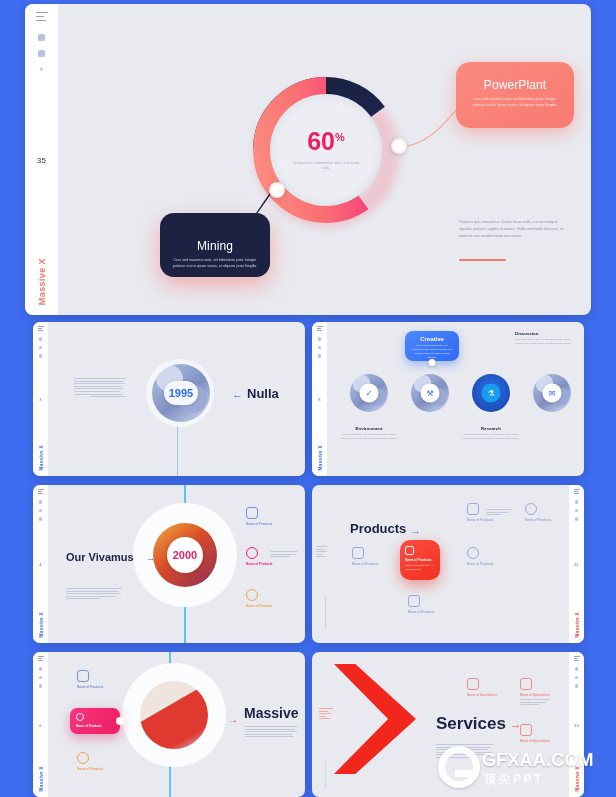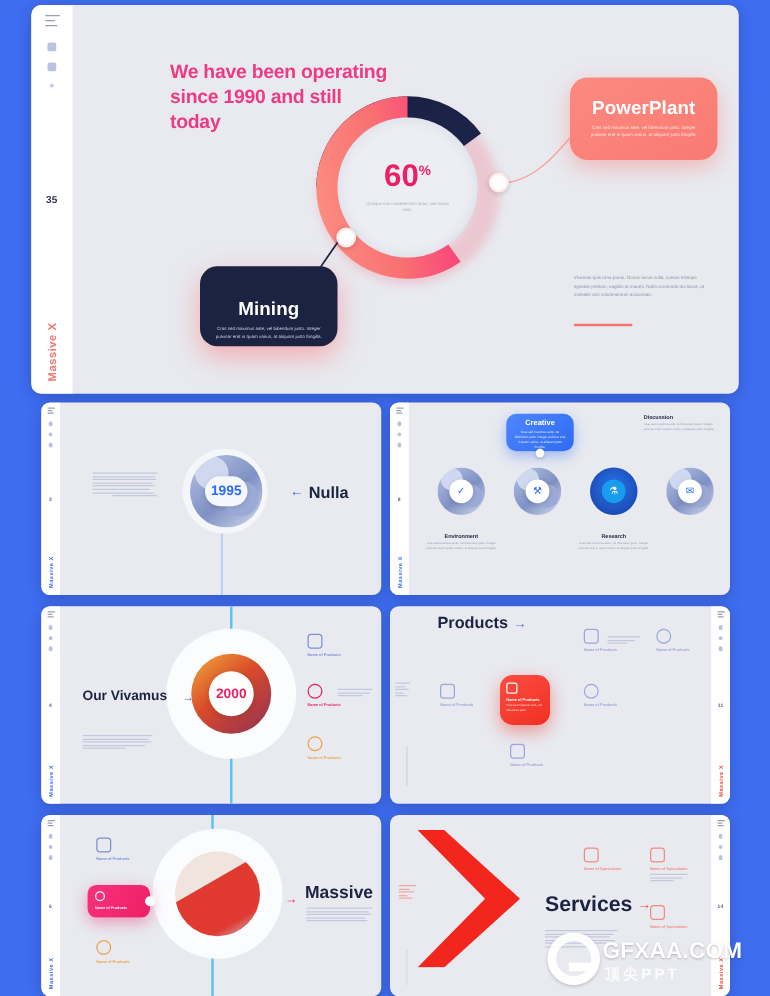--- a/index.html
+++ b/index.html
@@ -55,21 +55,21 @@
     width:7px; height:7px; border-radius:1.5px;
     background:#b9c2de; display:block;
     font-size:5px; color:#fff; line-height:7px; text-align:center;
   }
   .mini .rail-icons span { width:3.5px; height:3.5px; font-size:0; }
   .rail-icons span.tw { background:transparent; color:#b9c2de; font-size:6px; }
   .mini .rail-icons span.tw { background:#b9c2de; }
 
   .rail-num {
     position:absolute; top:50%; transform:translateY(-50%);
-    font-size:8px; font-weight:700; color:#2c3350; letter-spacing:.2px;
+    font-size:8px; font-weight:400; color:#2c3350; letter-spacing:.2px;
   }
   .mini .rail-num { font-size:4px; color:#5f6a8c; }
 
   .rail-brand {
     position:absolute; bottom:10px; left:50%;
     transform:translateX(-50%) rotate(180deg);
     writing-mode:vertical-rl;
     font-size:9px; font-weight:700; letter-spacing:.4px;
     color:#f4756e; white-space:nowrap;
   }
@@ -105,21 +105,21 @@
     position:absolute; width:16px; height:16px; border-radius:50%;
     background:#fff; border:2.5px solid #fdece9;
     box-shadow:0 1px 4px rgba(0,0,0,.18);
   }
   .node.n-top { left:333px; top:134px; }
   .node.n-bot { left:211px; top:178px; }
 
   .card {
     position:absolute; border-radius:14px; padding:10px 12px; text-align:center;
   }
-  .card h4 { font-size:15px; font-weight:700; margin-bottom:4px; letter-spacing:.1px; }
+  .card h4 { font-size:12px; font-weight:400; margin-bottom:4px; letter-spacing:.1px; }
   .card p { font-size:3.6px; line-height:1.75; }
   .card.power {
     left:398px; top:58px; width:118px; height:66px;
     background:linear-gradient(150deg,#fb8a80,#f97a72);
     box-shadow:0 6px 18px rgba(249,122,114,.45);
   }
   .card.power h4, .card.power p { color:#fff; }
   .card.power h4 { margin-top:6px; }
   .card.power p { color:#ffe3df; }
   .card.mining {
@@ -264,21 +264,20 @@
       <div class="rail-icons">
         <span></span>
         <span></span>
         <span class="tw">★</span>
       </div>
       <div class="rail-num">35</div>
       <div class="rail-brand">Massive X</div>
     </div>
 
     <div class="canvas">
-      <div class="hero-title">We have been operating since 1990 and still today</div>
 
       <div class="donut-wrap">
         <svg class="donut" viewBox="0 0 170 170">
           <defs>
             <linearGradient id="gNavy" x1="1" y1="0" x2="0" y2="1">
               <stop offset="0%" stop-color="#182040"></stop>
                 <stop offset="55%" stop-color="#1b2348"></stop>
                 <stop offset="100%" stop-color="#262f5c"></stop>
             </linearGradient>
             <linearGradient id="gPink" x1="0" y1="0" x2="0.2" y2="1">
@@ -480,21 +479,21 @@
         </div>
       <div class="rail-icons">
         <span></span>
         <span></span>
         <span class="tw"></span>
       </div>
       <div class="rail-num">11</div>
       <div class="rail-brand">Massive X</div>
     </div>
     <div class="canvas rightrail">
-      <div style="position:absolute;left:38px;top:5px;display:flex;align-items:flex-end;gap:4px">
+      <div style="position:absolute;left:38px;top:36px;display:flex;align-items:flex-end;gap:4px">
         <h3 style="font-size:13px">Products</h3>
         <span style="color:#5a6ff0;font-size:11px;font-weight:700">→</span>
       </div>
 
       <div class="icon-item" style="left:155px;top:18px;color:#9aa6de">
         <div class="glyph"></div>
         <div class="nm">Name of Products</div>
       </div>
       <div class="lorem-lines" style="position:absolute;left:174px;top:24px;width:26px">
         <i style="width:100%"></i>

